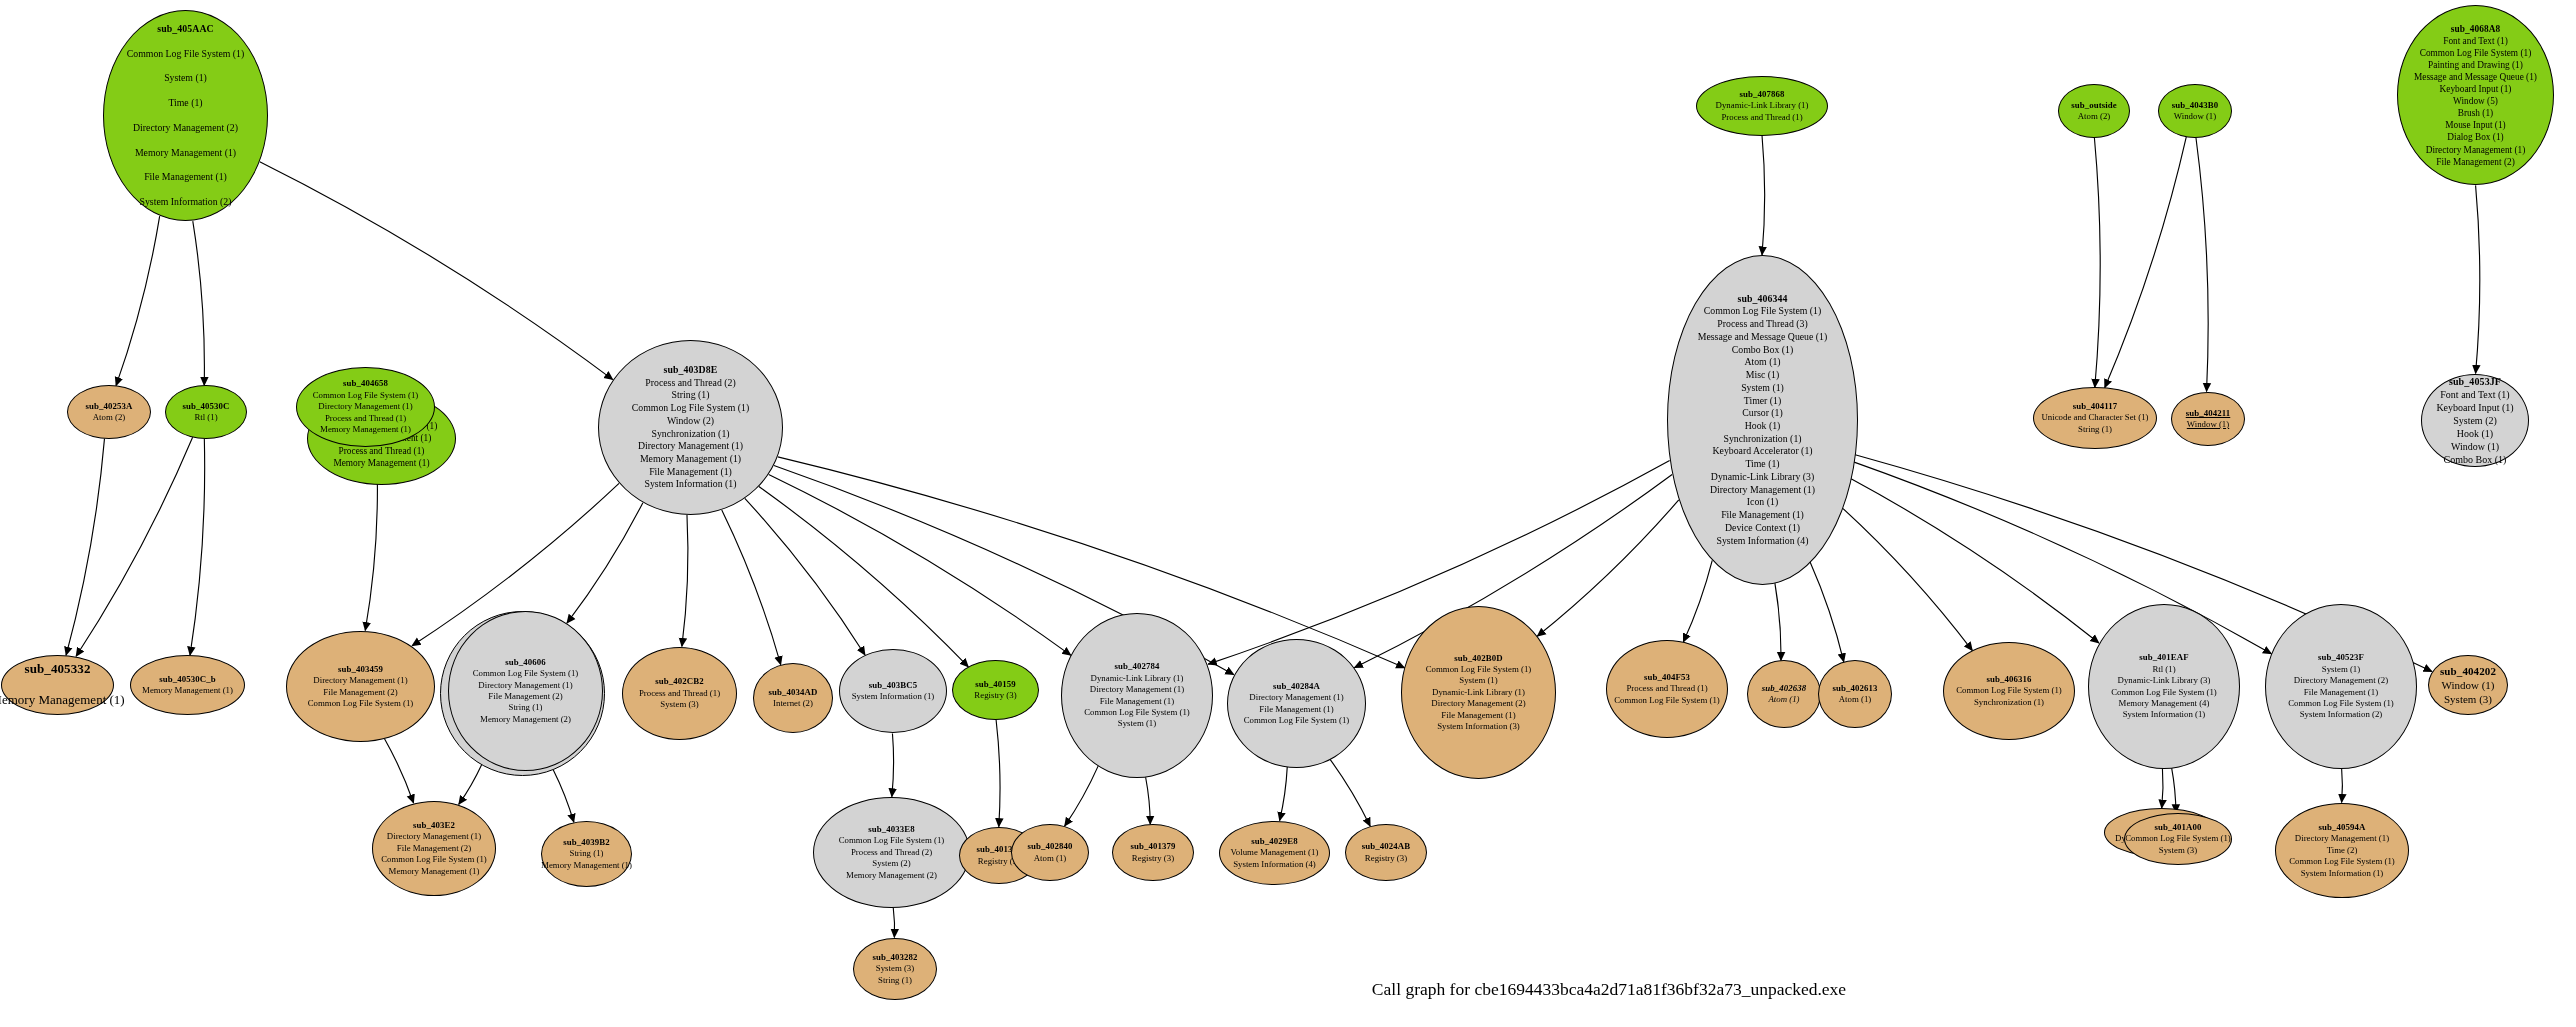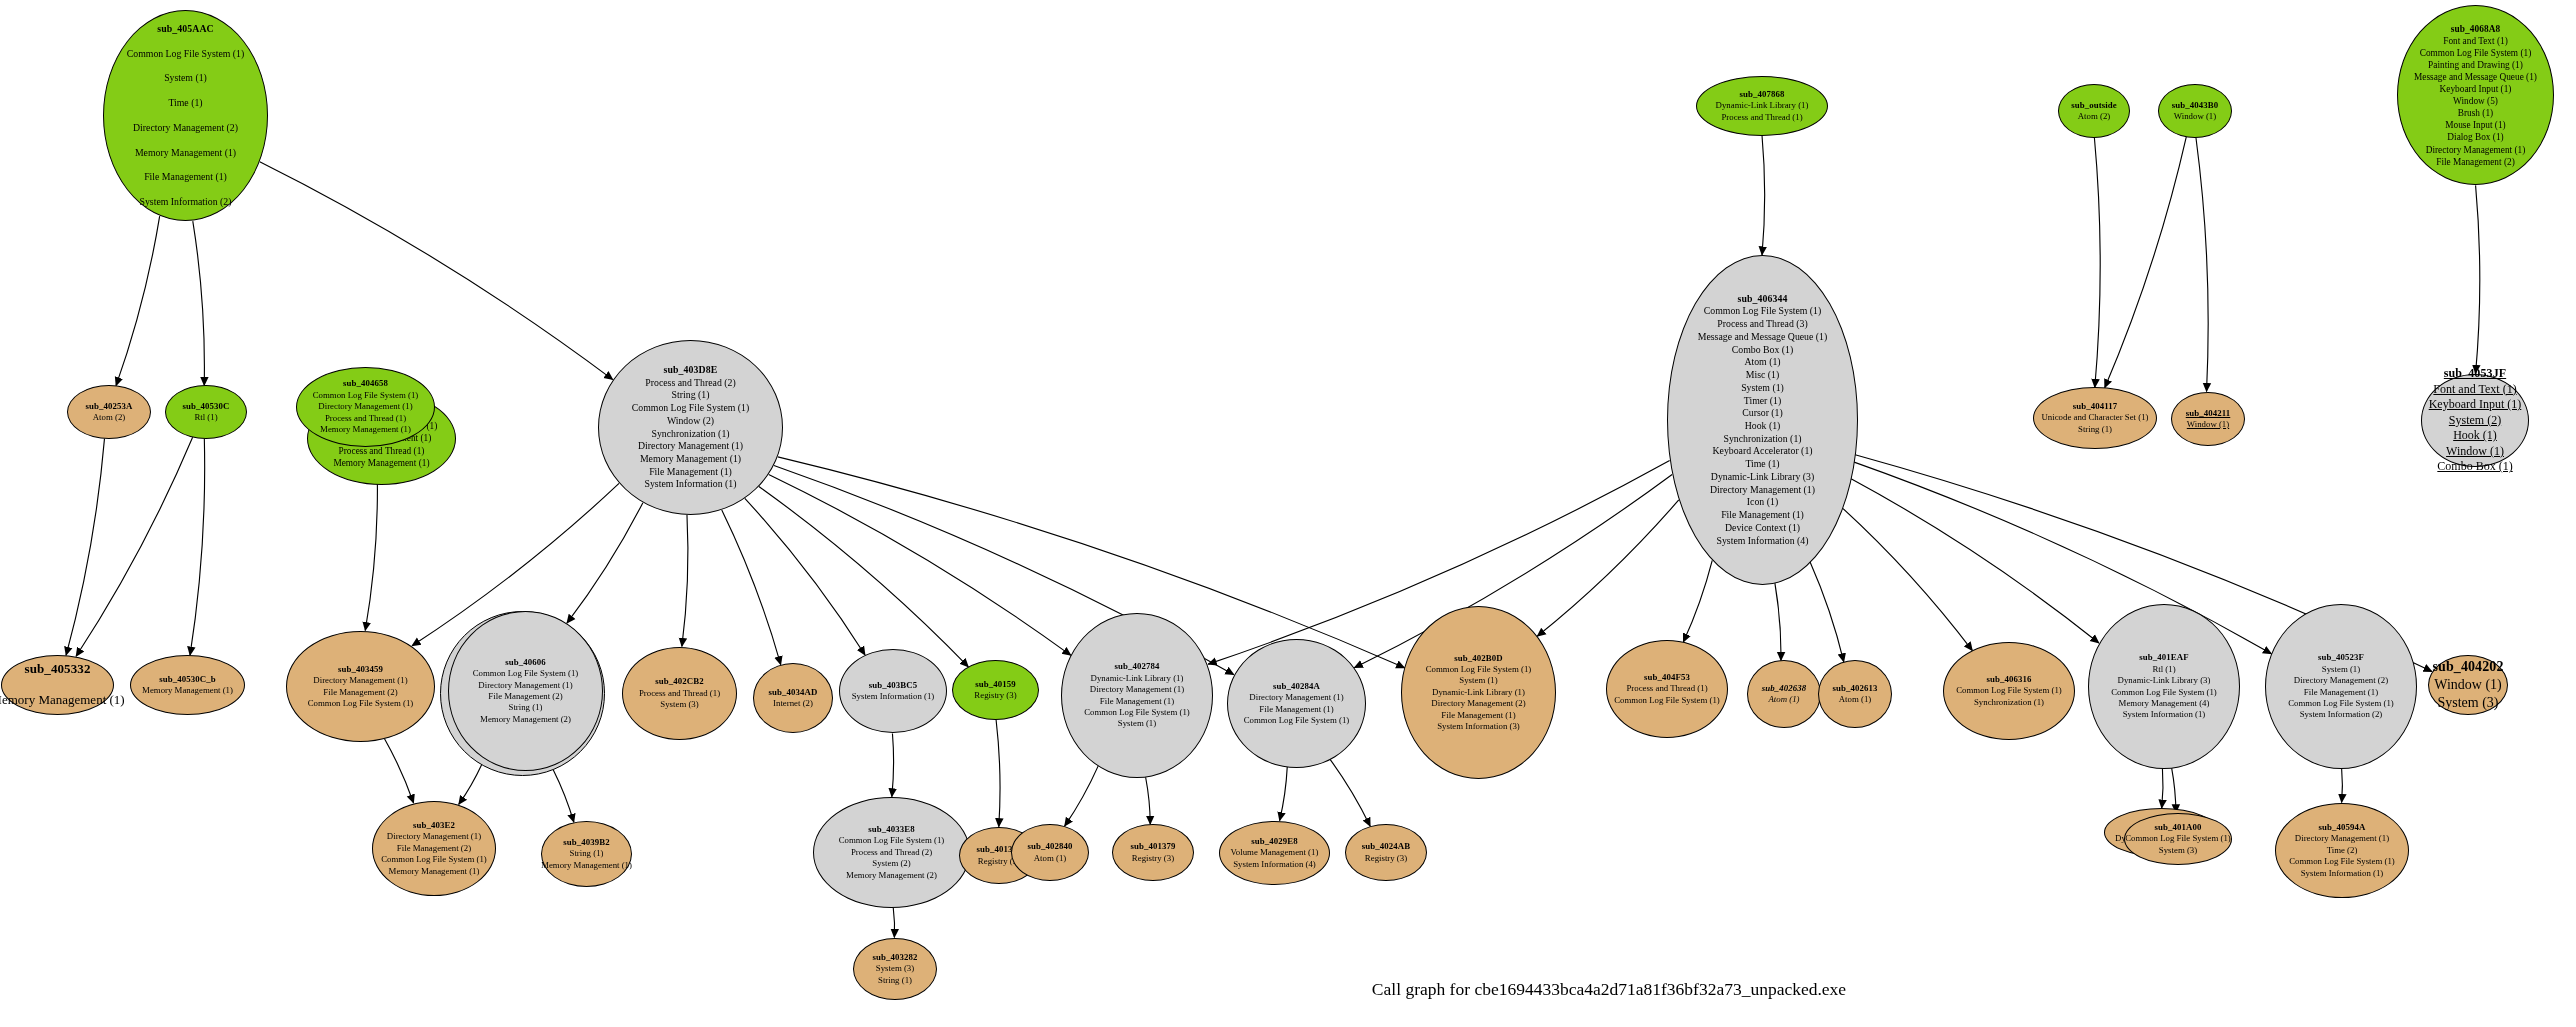--- a/index.html
+++ b/index.html
@@ -310,21 +310,21 @@
         <div class="attr">Common Log File System (1)</div>
         <div class="attr">System (3)</div>
       </div>
       <div class="node fill-tan" style="left: 2275px; top: 803px; width: 134px; height: 95px; font-size: 8.8px; align-items: center;">
         <div class="nid">sub_40594A</div>
         <div class="attr">Directory Management (1)</div>
         <div class="attr">Time (2)</div>
         <div class="attr">Common Log File System (1)</div>
         <div class="attr">System Information (1)</div>
       </div>
-      <div class="node fill-tan" style="left: 2428px; top: 655px; width: 80px; height: 60px; font-size: 14px;">
+      <div class="node fill-tan" style="left: 2428px; top: 655px; width: 80px; height: 60px; font-size: 11px;">
         <div class="nid">sub_404202</div>
         <div class="attr">Window (1)</div>
         <div class="attr">System (3)</div>
       </div>
       <div class="node fill-blue" style="left: 1696px; top: 76px; width: 132px; height: 60px; font-size: 8.8px;">
         <div class="nid">sub_407868</div>
         <div class="attr">Dynamic-Link Library (1)</div>
         <div class="attr">Process and Thread (1)</div>
       </div>
       <div class="node fill-grey" style="left: 1667px; top: 255px; width: 191px; height: 330px; font-size: 9.8px;">
@@ -373,21 +373,21 @@
         <div class="attr">Painting and Drawing (1)</div>
         <div class="attr">Message and Message Queue (1)</div>
         <div class="attr">Keyboard Input (1)</div>
         <div class="attr">Window (5)</div>
         <div class="attr">Brush (1)</div>
         <div class="attr">Mouse Input (1)</div>
         <div class="attr">Dialog Box (1)</div>
         <div class="attr">Directory Management (1)</div>
         <div class="attr">File Management (2)</div>
       </div>
-      <div class="node fill-grey" style="left: 2421px; top: 374px; width: 108px; height: 93px; font-size: 12px; text-decoration: underline;">
+      <div class="node fill-grey" style="left: 2421px; top: 374px; width: 108px; height: 93px; font-size: 10px;">
         <div class="nid">sub_4053JF</div>
         <div class="attr">Font and Text (1)</div>
         <div class="attr">Keyboard Input (1)</div>
         <div class="attr">System (2)</div>
         <div class="attr">Hook (1)</div>
         <div class="attr">Window (1)</div>
         <div class="attr">Combo Box (1)</div>
       </div>
       <div class="node fill-blue" style="left: 296px; top: 367px; width: 139px; height: 80px; font-size: 8.8px;">
         <div class="nid">sub_404658</div>

